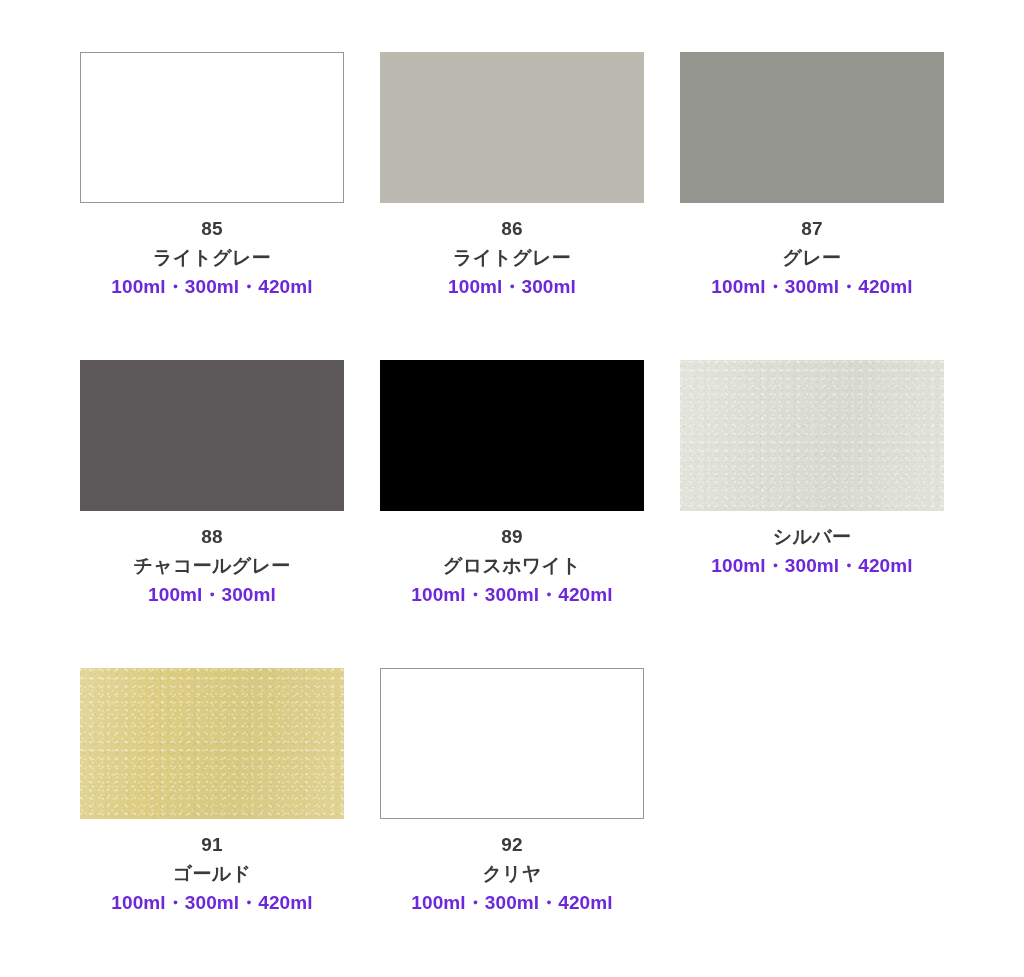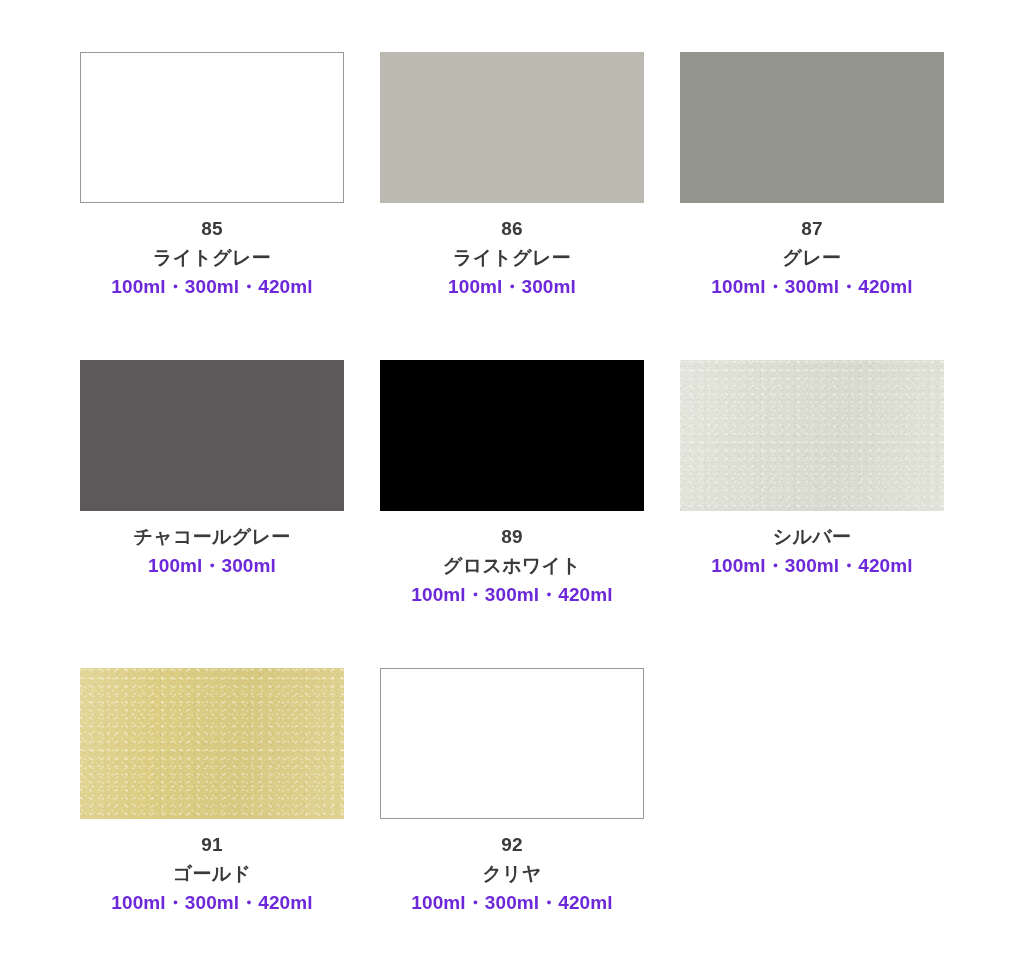--- a/index.html
+++ b/index.html
@@ -146,20 +146,21 @@
         <div class="swatch-chip" style="background-color: rgb(149, 149, 144);"></div>
         <div class="swatch-caption">
           <div class="swatch-code">87</div>
           <div class="swatch-name">グレー</div>
           <div class="swatch-sizes">100ml・300ml・420ml</div>
         </div>
       </div>
       <div class="swatch-cell">
         <div class="swatch-chip" style="background-color: rgb(93, 89, 90);"></div>
         <div class="swatch-caption">
+          <div class="swatch-code">88</div>
           <div class="swatch-name">チャコールグレー</div>
           <div class="swatch-sizes">100ml・300ml</div>
         </div>
       </div>
       <div class="swatch-cell">
         <div class="swatch-chip" style="background-color: rgb(0, 0, 0);"></div>
         <div class="swatch-caption">
           <div class="swatch-code">89</div>
           <div class="swatch-name">グロスホワイト</div>
           <div class="swatch-sizes">100ml・300ml・420ml</div>

